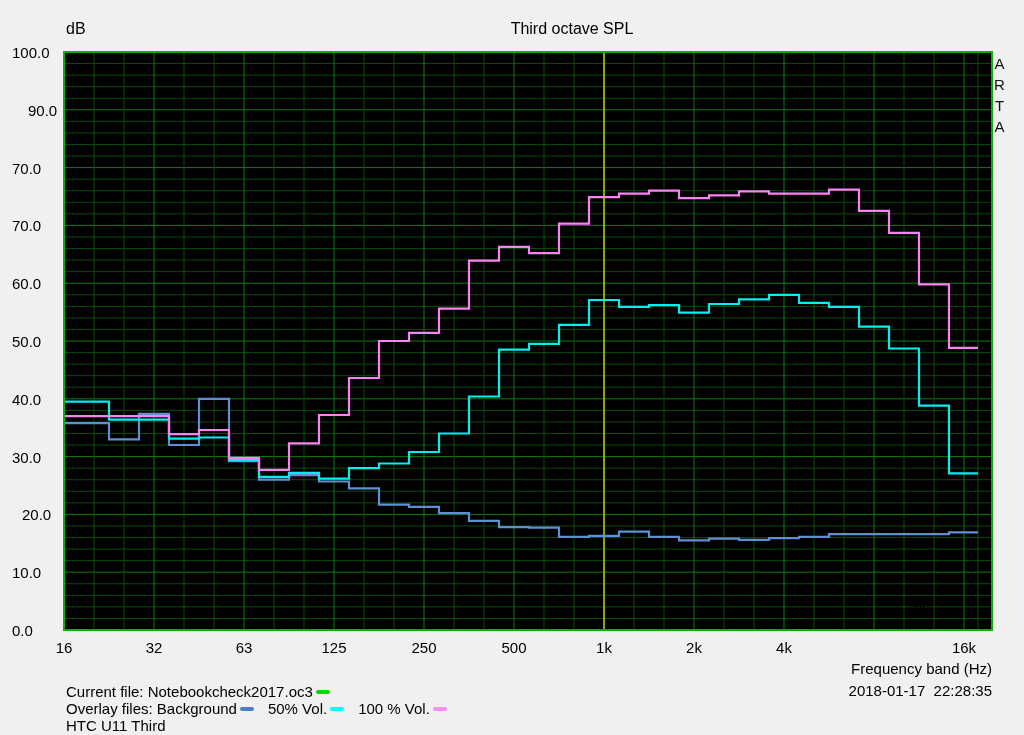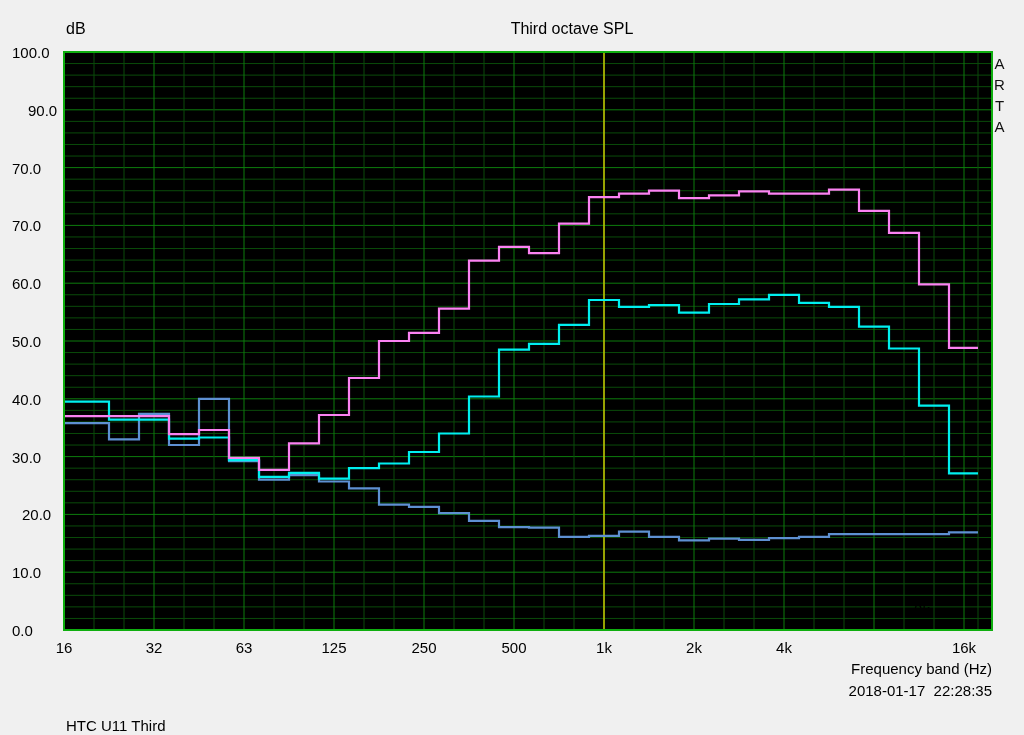--- a/index.html
+++ b/index.html
@@ -131,20 +131,34 @@
   <div class="txt xlab" style="left:334px;top:639px;">125</div>
   <div class="txt xlab" style="left:424px;top:639px;">250</div>
   <div class="txt xlab" style="left:514px;top:639px;">500</div>
   <div class="txt xlab" style="left:604px;top:639px;">1k</div>
   <div class="txt xlab" style="left:694px;top:639px;">2k</div>
   <div class="txt xlab" style="left:784px;top:639px;">4k</div>
   <div class="txt xlab" style="left:874px;top:601px;margin-left:48px;">8k</div>
   <div class="txt xlab" style="left:964px;top:639px;">16k</div>
 
 
+  <div class="txt statusline" style="left:66px;top:683px;">
+    <span>Current file: Notebookcheck2017.oc3</span>
+    <span class="dash" style="background-color: rgb(0, 220, 0);"></span>
+  </div>
 
+  <div class="txt statusline" style="left:66px;top:700px;">
+    <span>Overlay files: Background</span>
+    <span class="dash" style="background-color: rgb(74, 126, 200);"></span>
+    <span class="gap"></span>
+    <span>50% Vol.</span>
+    <span class="dash" style="background-color: rgb(0, 255, 255);"></span>
+    <span class="gap"></span>
+    <span>100 % Vol.</span>
+    <span class="dash" style="background-color: rgb(255, 140, 240);"></span>
+  </div>
 
   <div class="txt" style="left:66px;top:717px;">HTC U11 Third</div>
 
   <div class="txt" style="right:32px;top:660px;text-align:center;">Frequency band (Hz)</div>
   <div class="txt" style="right:32px;top:682px;text-align:right;">2018-01-17  22:28:35</div>
 
 </div>
 
 </body></html>

